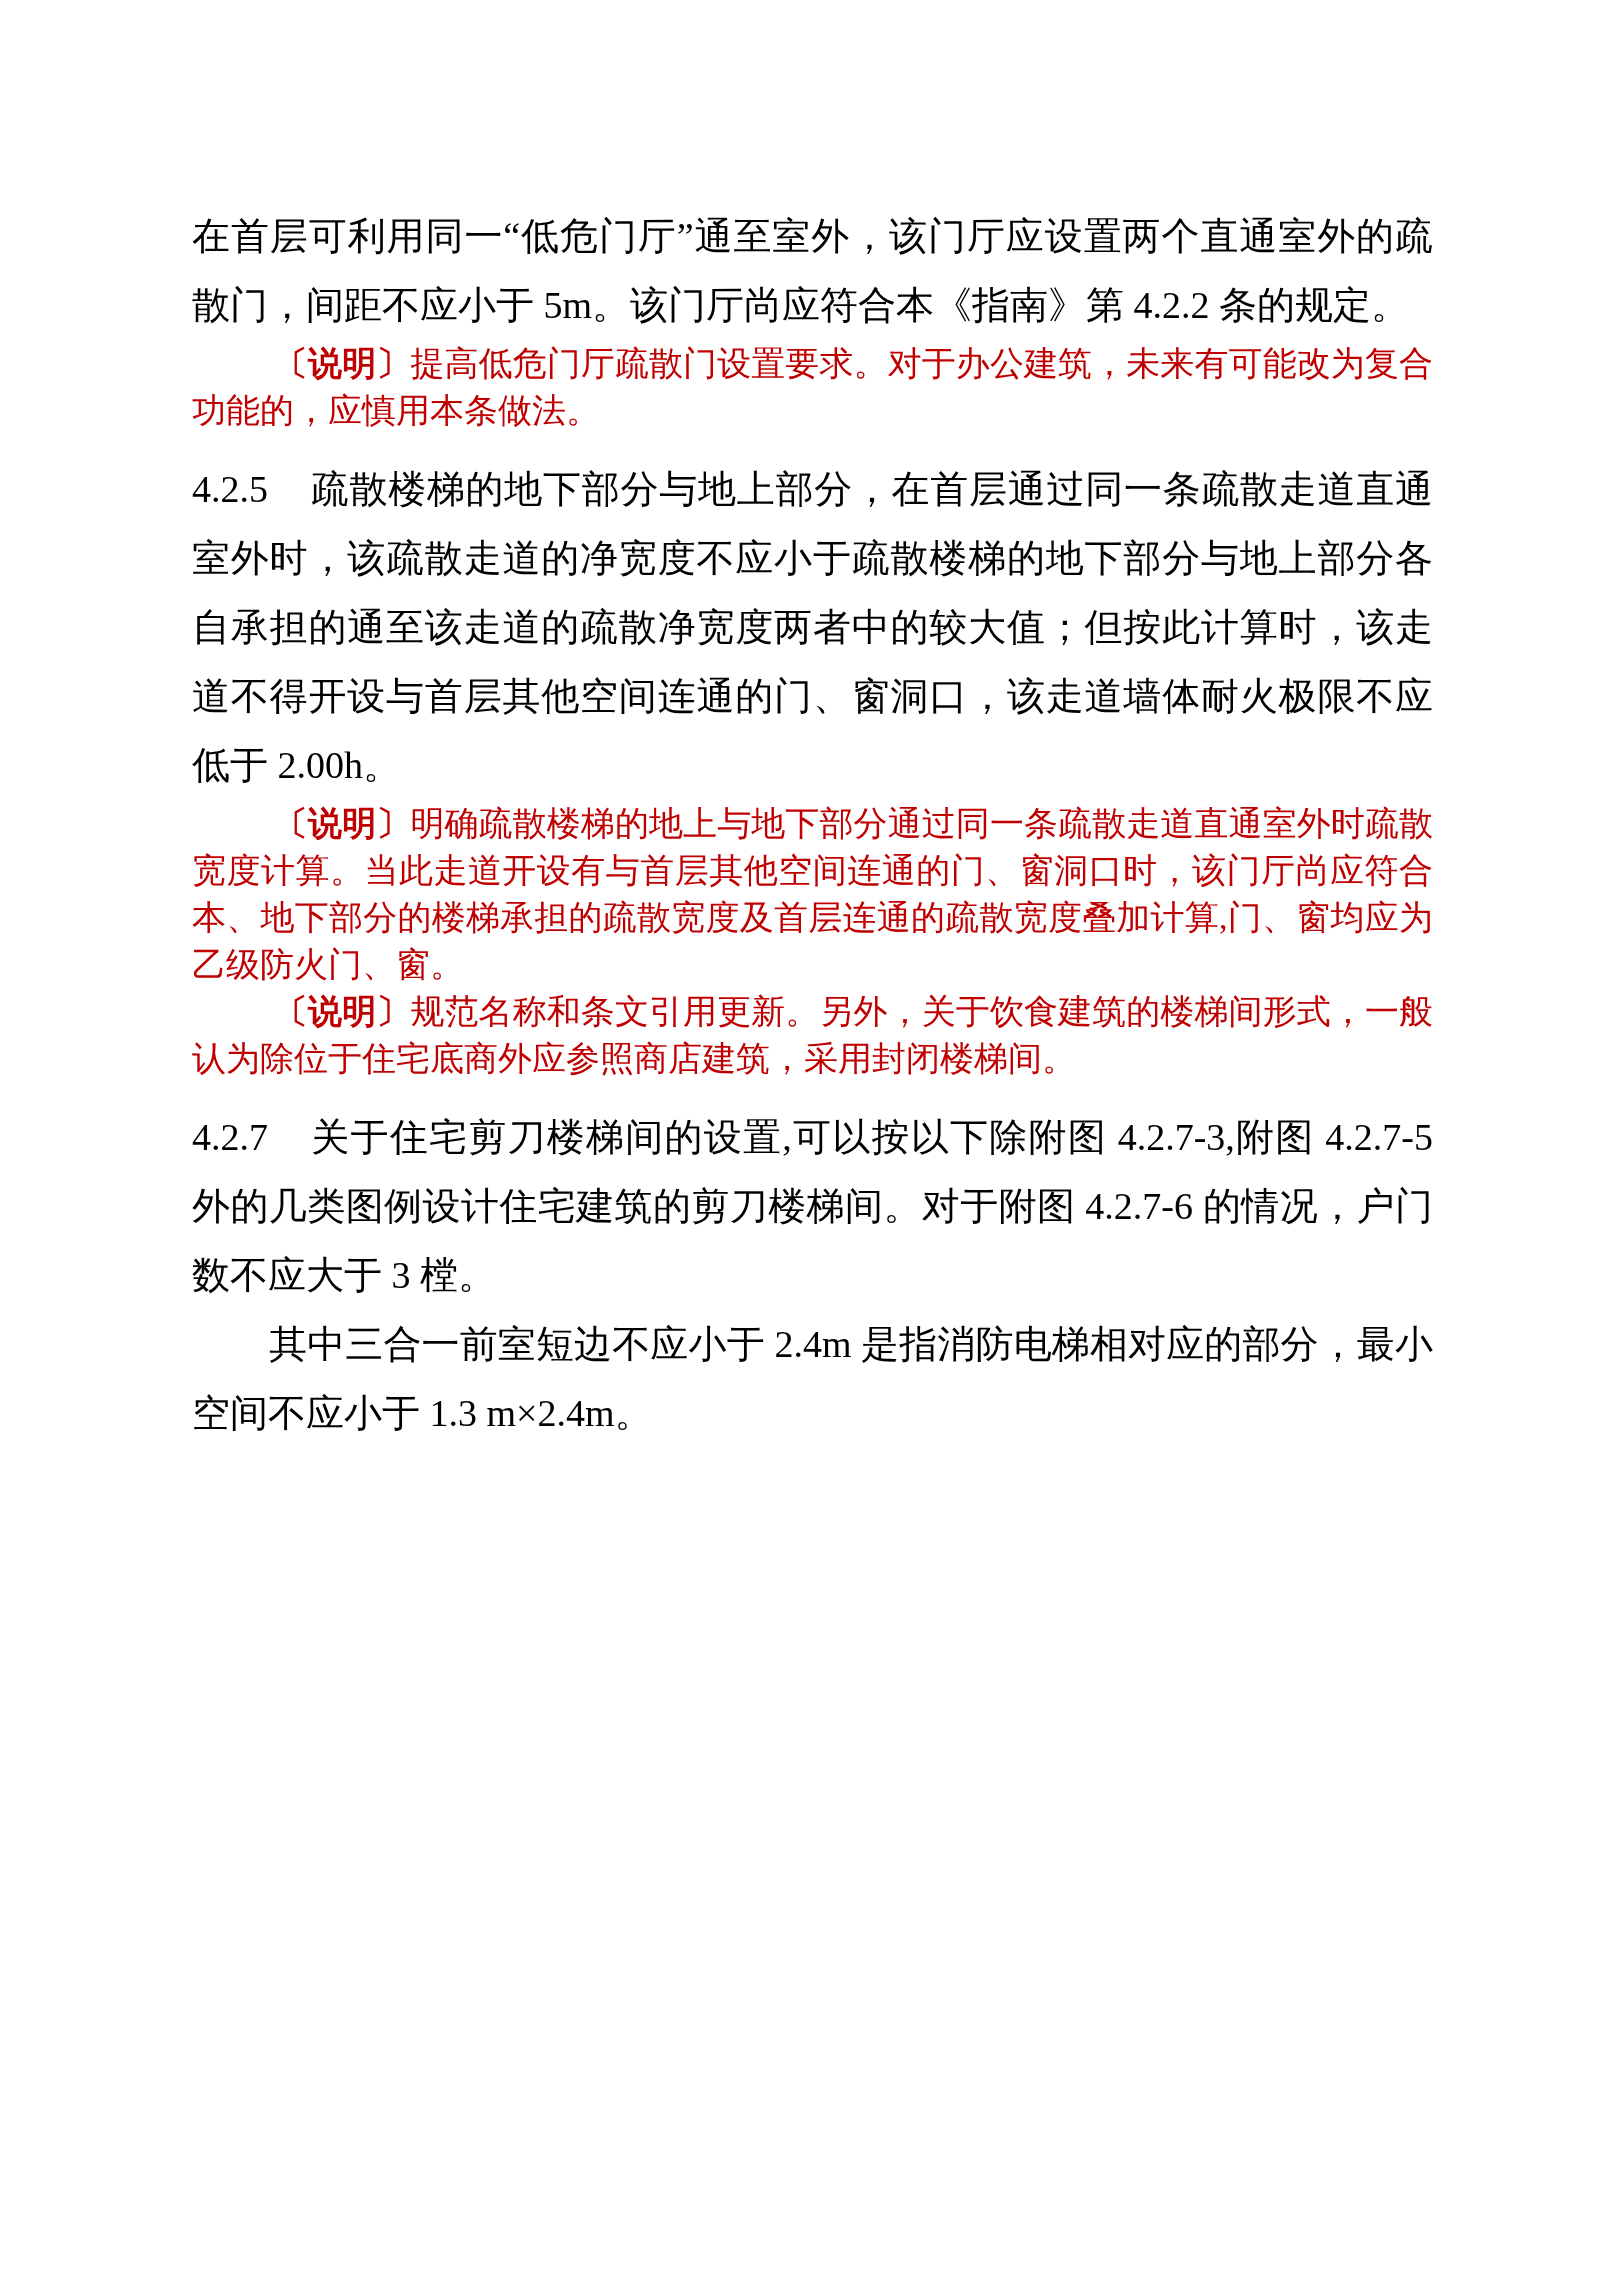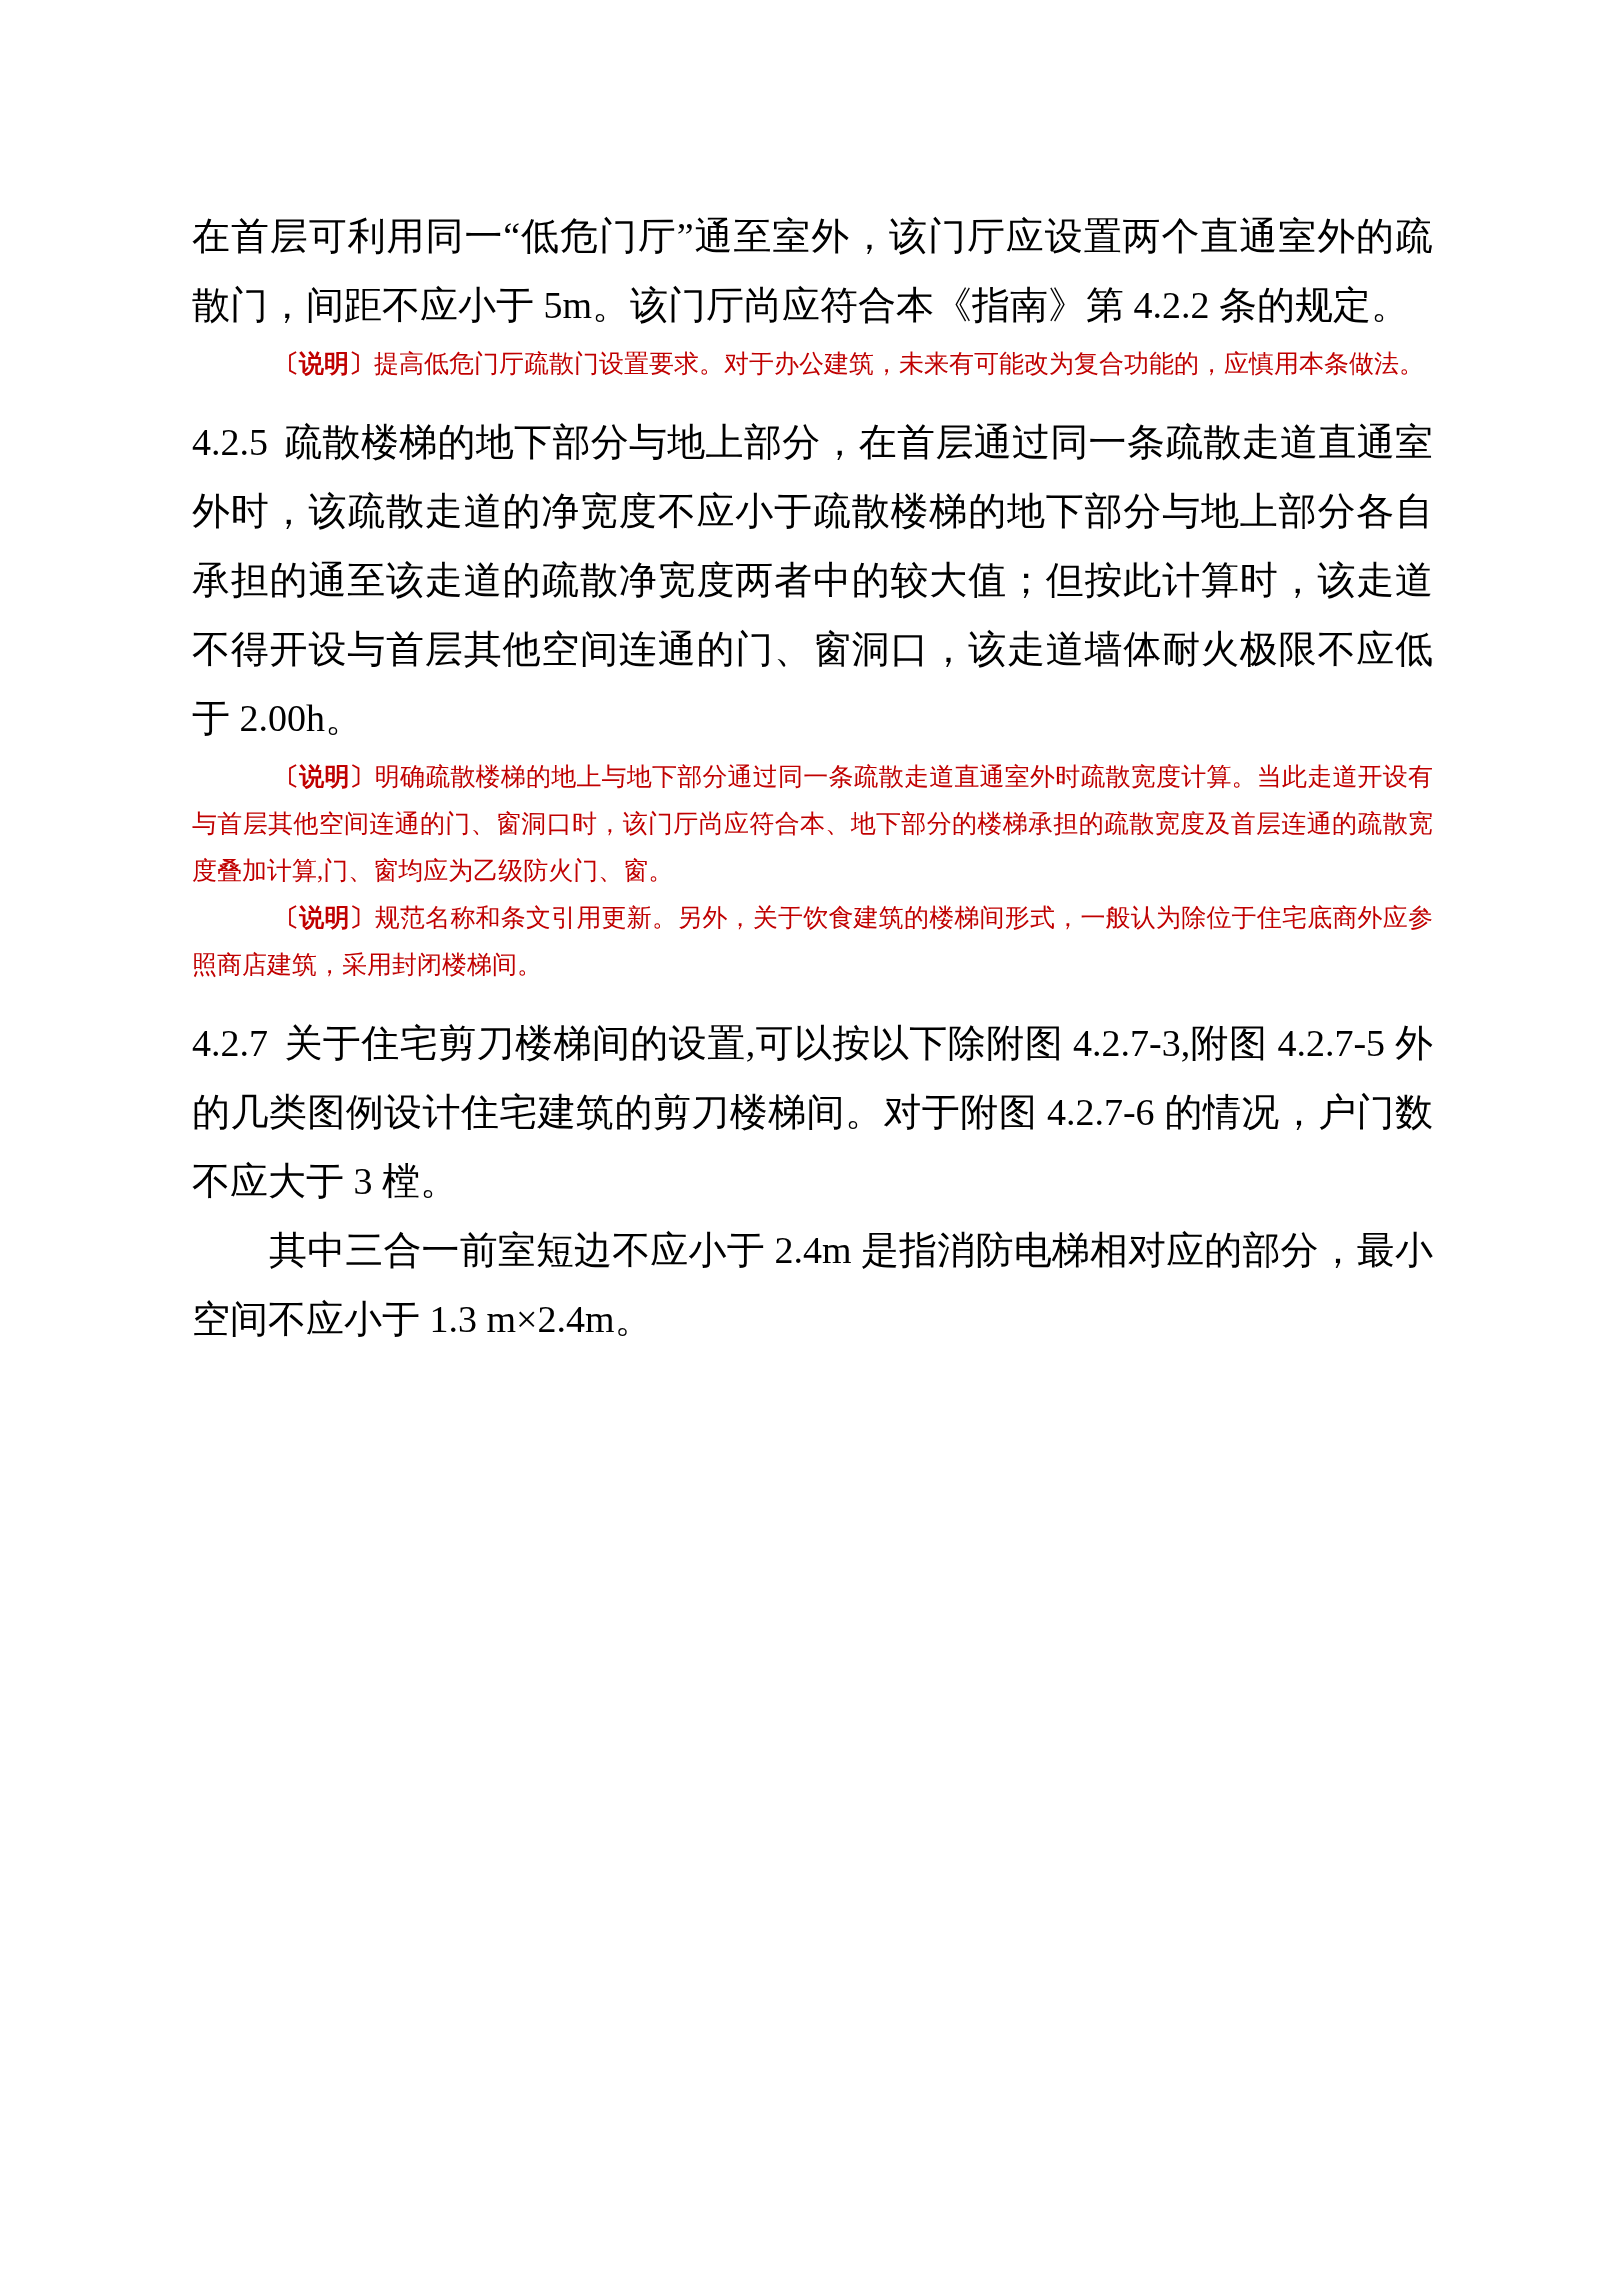--- a/index.html
+++ b/index.html
@@ -30,27 +30,27 @@
     font-size: 38px;
     line-height: 69px;
     text-align: justify;
     color: #000000;
   }
   .section-par {
     margin-top: 21px;
   }
   .section-num {
     display: inline-block;
-    margin-right: 16px;
+    margin-right: 42px;
   }
   .indent-first {
     text-indent: 77px;
   }
   .note-par {
-    font-size: 25px;
+    font-size: 34px;
     line-height: 47px;
     text-align: justify;
     text-indent: 82px;
     color: #C00000;
   }
   .note-label {
     font-weight: bold;
   }
   .footer {
     position: absolute;

